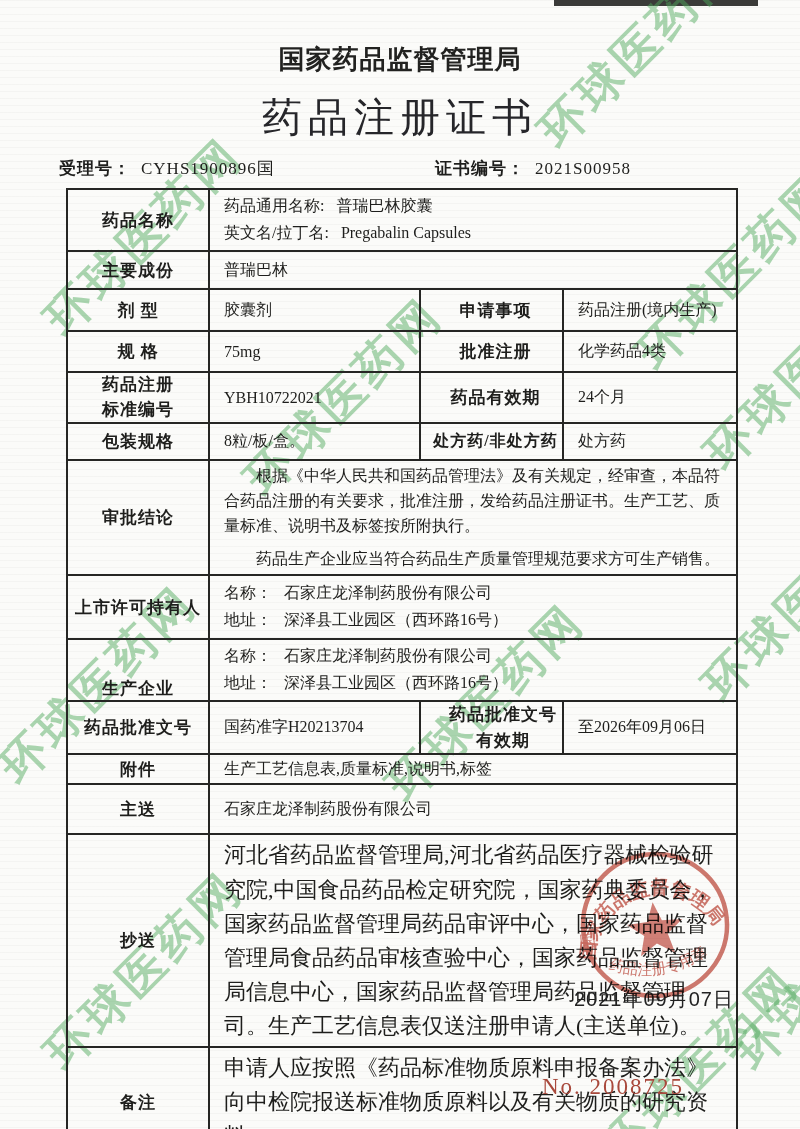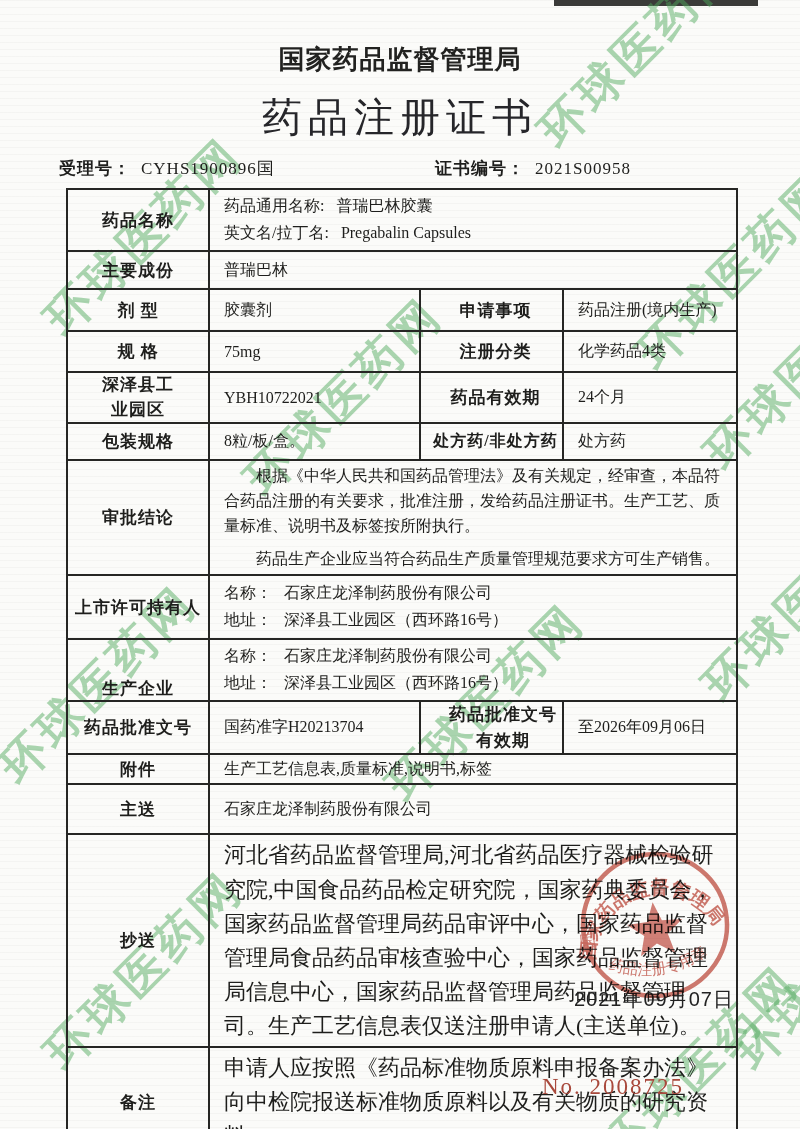--- a/index.html
+++ b/index.html
@@ -179,30 +179,30 @@
     </div>
 
     <div class="trow r-spec">
       <div class="cell lab">
           <span>规 格</span>
         </div>
       <div class="cell val c2">
           <span>75mg</span>
         </div>
       <div class="cell lab c3">
-          <span>注册分类</span>
+          <span>批准注册</span>
         </div>
       <div class="cell val c4">
           <span>化学药品4类</span>
         </div>
     </div>
 
     <div class="trow r-std">
       <div class="cell lab">
-          <span class="wrap-80">深泽县工业园区</span>
+          <span class="wrap-80">药品注册标准编号</span>
         </div>
       <div class="cell val c2">
           <span>YBH10722021</span>
         </div>
       <div class="cell lab c3">
           <span>药品有效期</span>
         </div>
       <div class="cell val c4">
           <span>24个月</span>
         </div>

